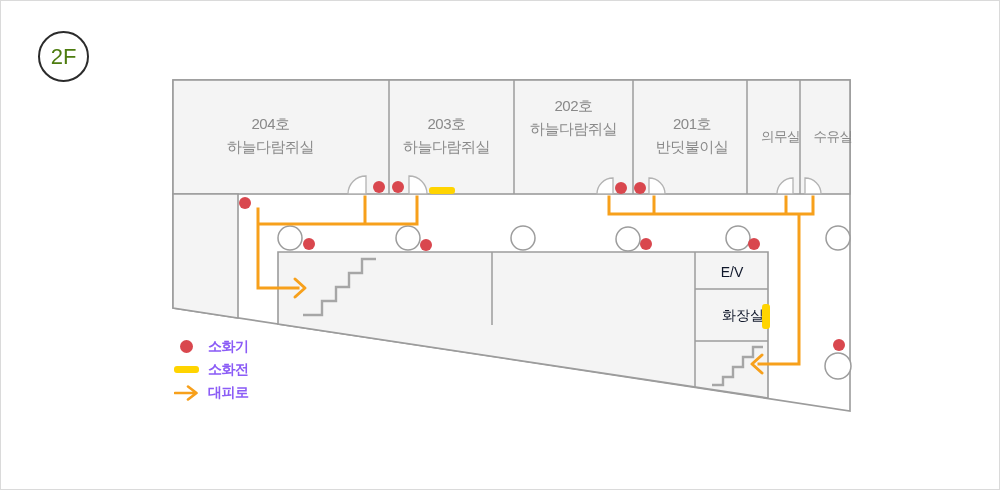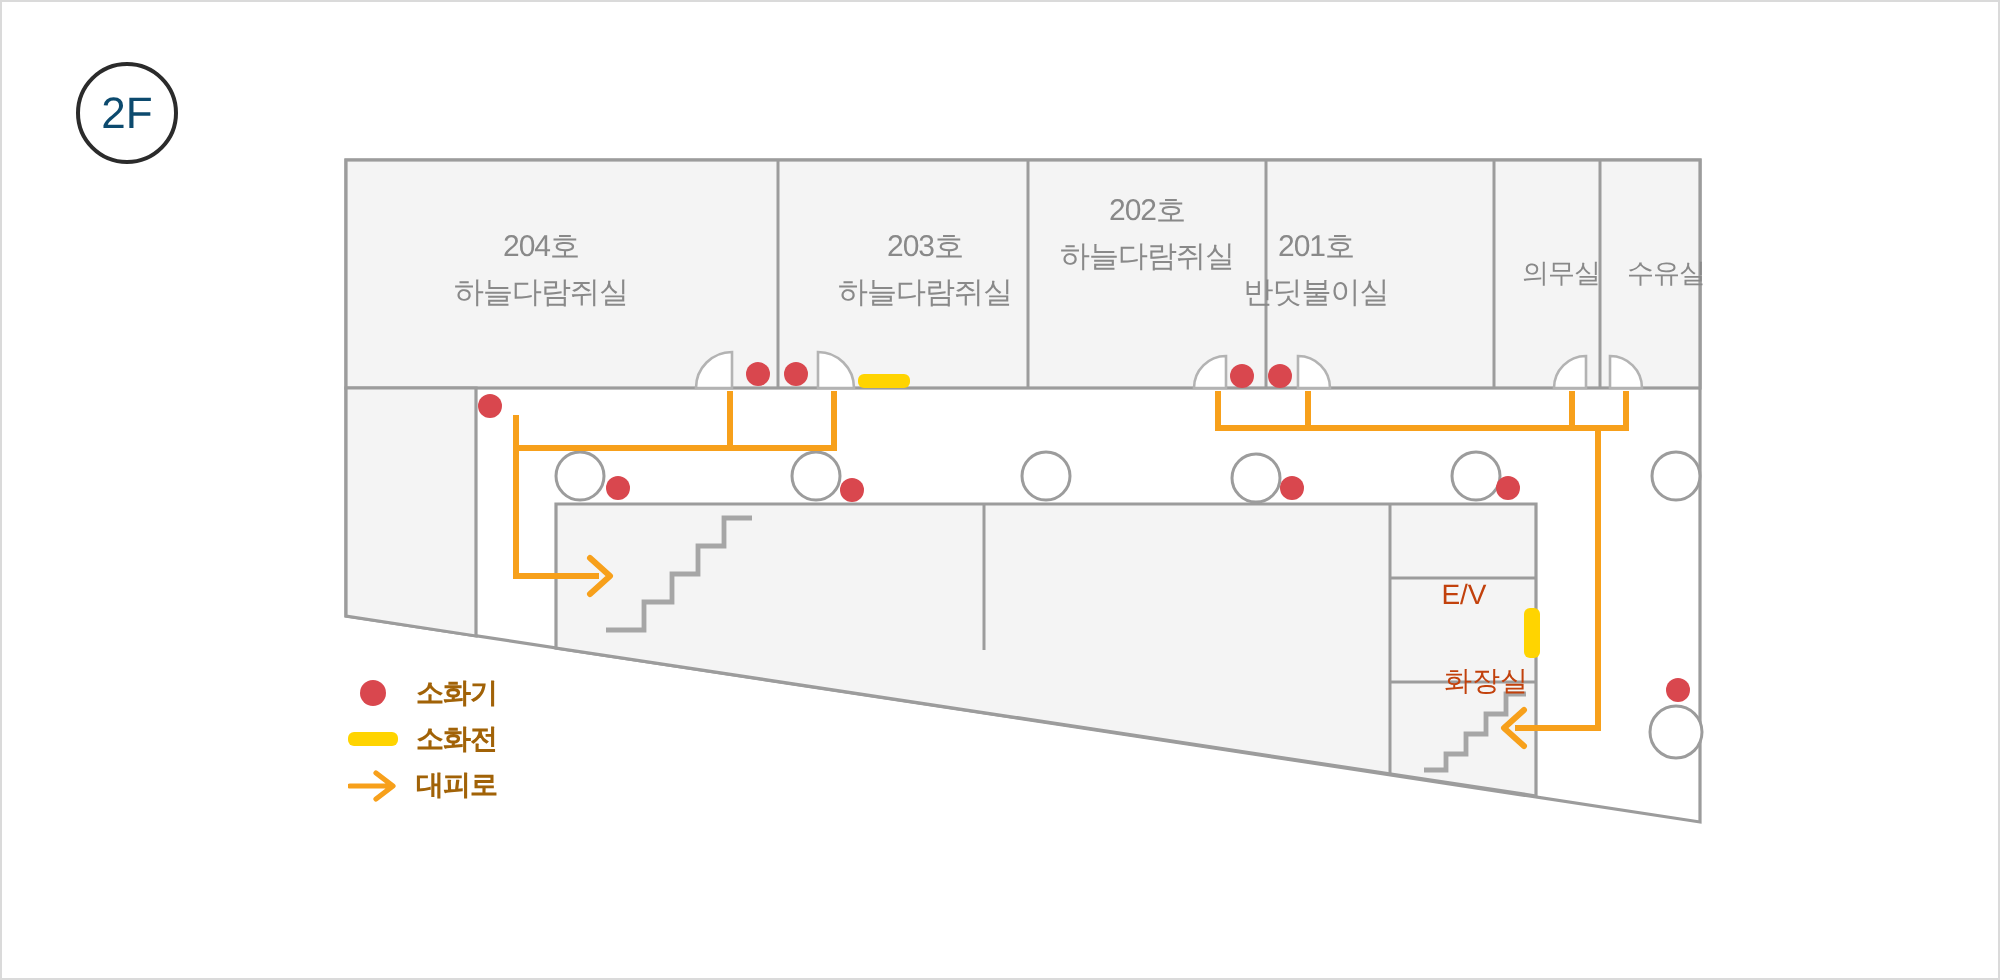--- a/index.html
+++ b/index.html
@@ -13,35 +13,35 @@
   body{margin:0;background:#fff}
   .page{
     position:relative;width:1000px;height:490px;
     background:#fff;border:1px solid #DADADA;overflow:hidden;
     font-family:"Liberation Sans",sans-serif;
   }
   .badge{
     position:absolute;left:37px;top:30px;width:51px;height:51px;
     border:2.5px solid #2B2B2B;border-radius:50%;
     display:flex;align-items:center;justify-content:center;
-    font-size:22px;color:#0c4a6e;
+    font-size:22px;color:#4d7c0f;
   }
   .plan-svg{position:absolute;left:0;top:0}
   .room-label{
     position:absolute;text-align:center;color:#898989;
     font-size:15px;line-height:23px;letter-spacing:-0.5px;
   }
   .room-label.small{font-size:13.5px;line-height:16px}
   .fac-label{
-    position:absolute;text-align:center;color:#c2410c;font-size:14px;margin-top:25px;
+    position:absolute;text-align:center;color:#0f172a;font-size:14px;
   }
   .legend{position:absolute;left:173px;top:334px}
   .legend-row{display:flex;align-items:center;height:23px}
   .legend-sym{width:28px;display:flex;align-items:center}
-  .legend-label{margin-left:6px;font-size:14px;color:#a16207;font-weight:700;letter-spacing:-0.5px}
+  .legend-label{margin-left:6px;font-size:14px;color:#8b5cf6;font-weight:700;letter-spacing:-0.5px}
   .legend-dot{width:13px;height:13px;border-radius:50%;background:var(--red);margin-left:6px}
   .legend-bar{width:25px;height:7px;border-radius:3px;background:var(--yellow)}
   
   .area{fill:var(--room-fill);stroke:var(--wall);stroke-width:1.6}
   .outer{fill:#FFFFFF;stroke:var(--wall);stroke-width:1.6}
   .wall{fill:none;stroke:var(--wall);stroke-width:1.5}
   .door{fill:#FFFFFF;stroke:#B3B3B3;stroke-width:1.3}
   .col{fill:#FFFFFF;stroke:var(--wall);stroke-width:1.5}
   .stair{fill:none;stroke:#A6A6A6;stroke-width:2.4}
   .ext{fill:var(--red)}
@@ -126,29 +126,29 @@
     <g>
       <rect class="hyd" x="428" y="186" width="26" height="7" rx="3"></rect>
       <rect class="hyd" x="761" y="303" width="8" height="25" rx="3"></rect>
     </g>
   </svg>
 
   <div class="room-label" style="left:172px;top:111px;width:195px">
     <div>204호</div>
     <div>하늘다람쥐실</div>
   </div>
-  <div class="room-label" style="left:404px;top:111px;width:115px">
+  <div class="room-label" style="left:388px;top:111px;width:115px">
     <div>203호</div>
     <div>하늘다람쥐실</div>
   </div>
   <div class="room-label" style="left:513px;top:93px;width:119px">
     <div>202호</div>
     <div>하늘다람쥐실</div>
   </div>
-  <div class="room-label" style="left:612px;top:111px;width:90px">
+  <div class="room-label" style="left:646px;top:111px;width:90px">
     <div>201호</div>
     <div>반딧불이실</div>
   </div>
   <div class="room-label small" style="left:746px;top:128px;width:67px">의무실</div>
   <div class="room-label small" style="left:799px;top:128px;width:66px">수유실</div>
 
   <div class="fac-label" style="left:694px;top:263px;width:74px">E/V</div>
   <div class="fac-label" style="left:694px;top:306px;width:96px">화장실</div>
 
   <div class="legend">

